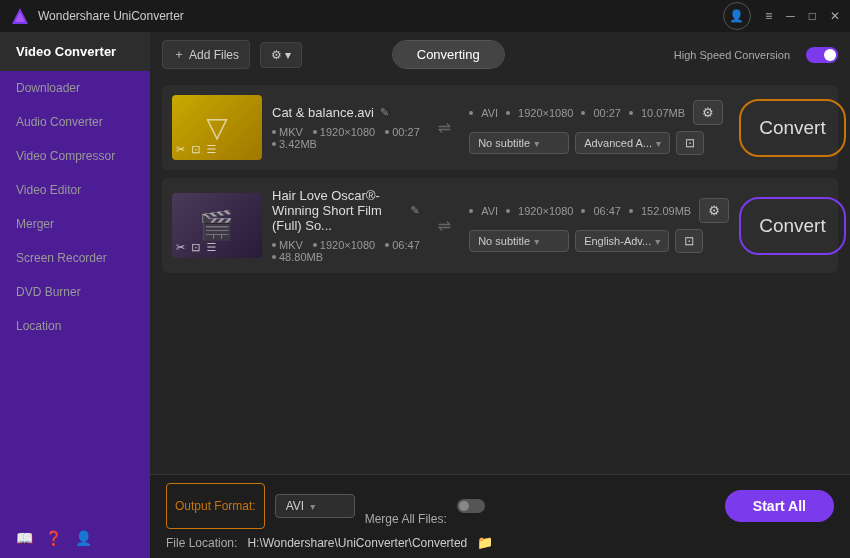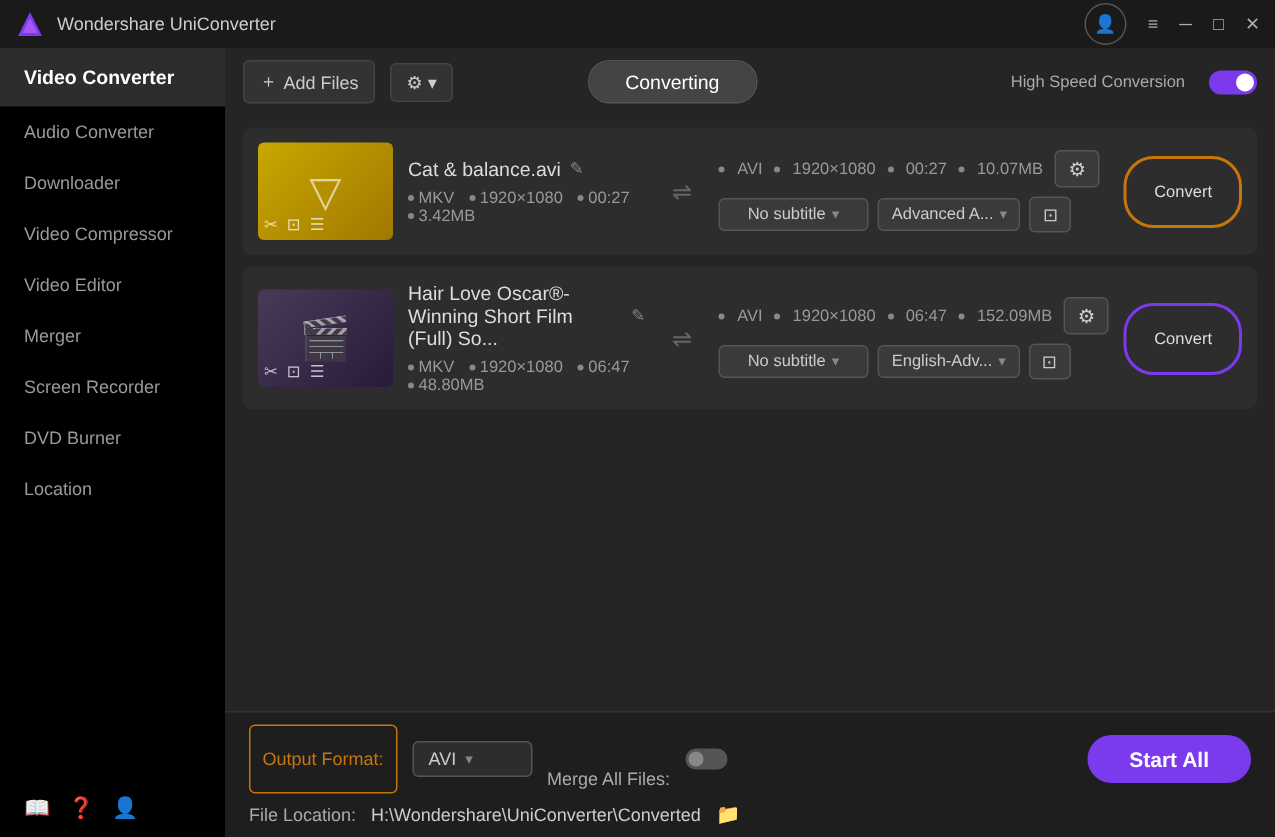--- a/index.html
+++ b/index.html
@@ -62,21 +62,21 @@
     
     .main-layout {
       display: flex;
       flex: 1;
       overflow: hidden;
     }
 
     
     .sidebar {
       width: 150px;
-      background: #000000;
+      background: #4c1d95;
       display: flex;
       flex-direction: column;
       flex-shrink: 0;
       justify-content: space-between;
     }
     .sidebar-active-item {
       background: #2d2d2d;
       color: #fff;
       padding: 12px 16px;
       font-size: 13px;
@@ -296,21 +296,21 @@
       display: flex;
       align-items: center;
       gap: 6px;
     }
     .subtitle-select {
       background: #3a3a3a;
       border: 1px solid #555;
       border-radius: 4px;
       color: #ccc;
       font-size: 11px;
-      padding: 4px 18px;
+      padding: 4px 8px;
       cursor: pointer;
       display: flex;
       align-items: center;
       gap: 4px;
       min-width: 100px;
     }
     .adv-select {
       background: #3a3a3a;
       border: 1px solid #555;
       border-radius: 4px;
@@ -330,21 +330,21 @@
       color: #ccc;
       font-size: 13px;
       padding: 4px 8px;
       cursor: pointer;
     }
     .convert-btn {
       background: transparent;
       border: 2px solid #c8750a;
       border-radius: 20px;
       color: #ddd;
-      font-size: 11px;
+      font-size: 19px;
       padding: 16px 18px;
       cursor: pointer;
       font-weight: 500;
     }
     .convert-btn.active {
       border-color: #7c3aed;
     }
     .preview-btn {
       background: #3a3a3a;
       border: 1px solid #555;
@@ -461,22 +461,22 @@
     <span>─</span>
     <span>□</span>
     <span>✕</span>
   </div>
 </div>
 
 <div class="main-layout">
 
   <div class="sidebar">
     <div class="sidebar-active-item">Video Converter</div>
+    <div class="sidebar-item">Downloader</div>
     <div class="sidebar-item">Audio Converter</div>
-    <div class="sidebar-item">Downloader</div>
     <div class="sidebar-item">Video Compressor</div>
     <div class="sidebar-item">Video Editor</div>
     <div class="sidebar-item">Merger</div>
     <div class="sidebar-item">Screen Recorder</div>
     <div class="sidebar-item">DVD Burner</div>
     <div class="sidebar-item">Location</div>
     <div class="sidebar-bottom">
       <span class="sidebar-bottom-icon">📖</span>
       <span class="sidebar-bottom-icon">❓</span>
       <span class="sidebar-bottom-icon">👤</span>

